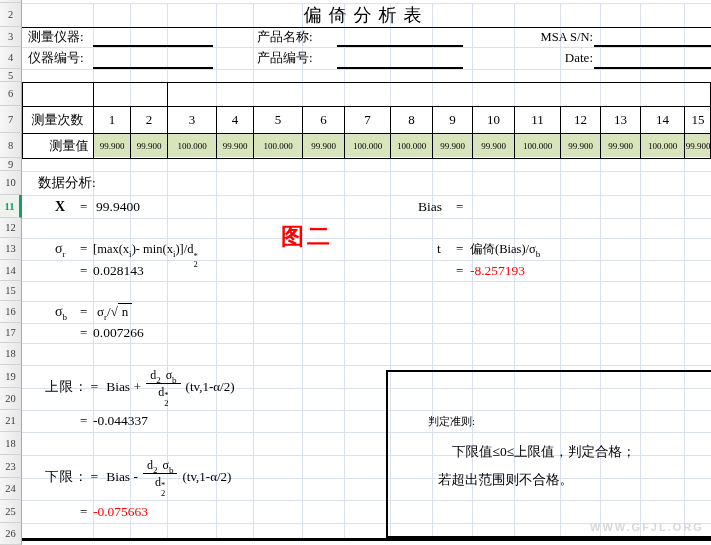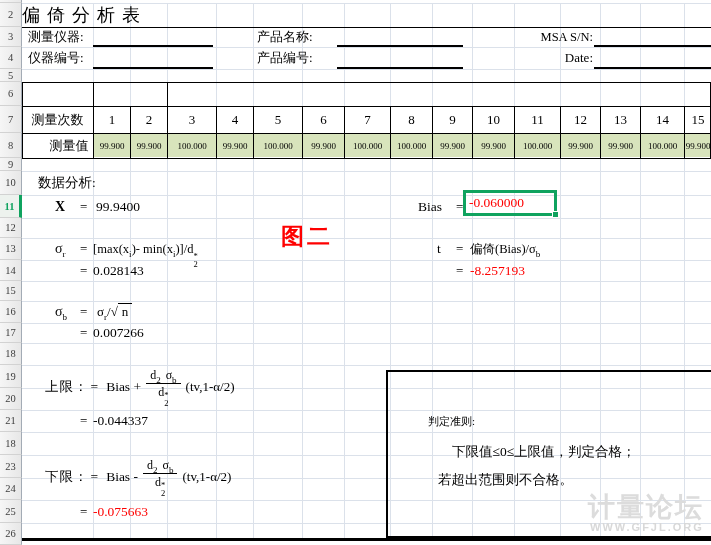--- a/index.html
+++ b/index.html
@@ -112,21 +112,21 @@
       <div class="bl" style="left:390px;top:106px;width:1px;height:52px"></div>
       <div class="bl" style="left:432px;top:106px;width:1px;height:52px"></div>
       <div class="bl" style="left:472px;top:106px;width:1px;height:52px"></div>
       <div class="bl" style="left:514px;top:106px;width:1px;height:52px"></div>
       <div class="bl" style="left:560px;top:106px;width:1px;height:52px"></div>
       <div class="bl" style="left:600px;top:106px;width:1px;height:52px"></div>
       <div class="bl" style="left:640px;top:106px;width:1px;height:52px"></div>
       <div class="bl" style="left:684px;top:106px;width:1px;height:52px"></div>
     </div>
 
-  <div class="t" style="left:22px;top:3px;width:688px;height:24px;line-height:24px;text-align:left;font-size:18px;letter-spacing:7px">偏倚分析表</div>
+  <div class="t" style="left:22px;top:3px;width:688px;height:24px;line-height:24px;text-align:center;font-size:18px;letter-spacing:7px">偏倚分析表</div>
   <div class="bl" style="left:22px;top:27px;width:689px;height:1px"></div>
 
   <div class="t" style="left:28px;top:27px;height:20px;line-height:20px">测量仪器:</div>
   <div class="bl" style="left:93px;top:45px;width:120px;height:2px"></div>
   <div class="t" style="left:257px;top:27px;height:20px;line-height:20px">产品名称:</div>
   <div class="bl" style="left:337px;top:45px;width:126px;height:2px"></div>
   <div class="t" style="left:532px;top:27px;width:61px;height:20px;line-height:20px;text-align:right;font-size:12.5px">MSA S/N:</div>
   <div class="bl" style="left:594px;top:45px;width:117px;height:2px"></div>
 
   <div class="t" style="left:28px;top:47px;height:21px;line-height:21px">仪器编号:</div>
@@ -149,24 +149,20 @@
   <div class="t c" style="left:22px;top:134px;width:94px;height:23px">测量值</div>
 
   <div class="t" style="left:38px;top:171px;height:24px;line-height:24px;font-size:13.5px">数据分析:</div>
 
   <div class="t" style="left:55px;top:195px;height:23px;line-height:23px;font-size:14px;font-weight:bold">X</div>
   <div class="t" style="left:80px;top:195px;height:23px;line-height:23px">=</div>
   <div class="t" style="left:96px;top:195px;height:23px;line-height:23px;font-size:13.5px">99.9400</div>
 
   <div class="t" style="left:418px;top:195px;height:23px;line-height:23px;font-size:13.5px">Bias</div>
   <div class="t" style="left:456px;top:195px;height:23px;line-height:23px">=</div>
-  <div class="selcell" style="left:463px;top:190px;width:94px;height:26px">
-    <div class="t red" style="left:3px;top:0;height:20px;line-height:20px;font-size:13.5px">-0.060000</div>
-    <div class="handle"></div>
-  </div>
 
   <div class="t red" style="left:281px;top:224px;font-size:23px;line-height:26px;font-weight:bold;letter-spacing:3px">图二</div>
 
   <div class="t" style="left:55px;top:238px;height:22px;line-height:22px"><span style="font-size:14px">σ</span><sub class="sb">r</sub></div>
   <div class="t" style="left:80px;top:238px;height:22px;line-height:22px">=</div>
   <div class="t" style="left:93px;top:238px;height:22px;line-height:22px;font-size:12.5px"><span>[max(x</span><sub class="sb">i</sub><span>)- min(x</span><sub class="sb">i</sub><span>)]/d</span><span class="ss">
         <span>*</span>
         <span>2</span>
       </span></div>
   <div class="t" style="left:80px;top:260px;height:21px;line-height:21px">=</div>
@@ -217,21 +213,20 @@
   <div class="t red" style="left:93px;top:500px;height:23px;line-height:23px;font-size:13.5px">-0.075663</div>
 
   <div class="t" style="left:386px;top:370px;width:329px;height:168px;border:2px solid #000">
     <div class="t" style="left:40px;top:42px;font-size:11px">判定准则:</div>
     <div class="t" style="left:64px;top:71px;font-size:13.5px">下限值≤0≤上限值，判定合格；</div>
     <div class="t" style="left:50px;top:99px;font-size:13.5px">若超出范围则不合格。</div>
   </div>
 
   <div class="bl" style="left:22px;top:538px;width:689px;height:3px"></div>
 
-  <div class="wm" style="left:588px;top:492px;font-size:27px;line-height:30px;letter-spacing:2px">计量论坛</div>
   <div class="wm" style="left:590px;top:521px;font-size:11px;letter-spacing:2px;color:#d8d8d8;font-family:'Liberation Sans','DejaVu Sans',sans-serif">WWW.GFJL.ORG</div>
 
   <div id="rowhead-layer">
       <div class="rh" style="top:0;height:3px"></div>
       <div class="rh" style="top:3px;height:24px">2</div>
       <div class="rh" style="top:27px;height:20px">3</div>
       <div class="rh" style="top:47px;height:22px">4</div>
       <div class="rh" style="top:69px;height:13px">5</div>
       <div class="rh" style="top:82px;height:24px">6</div>
       <div class="rh" style="top:106px;height:27px">7</div>

